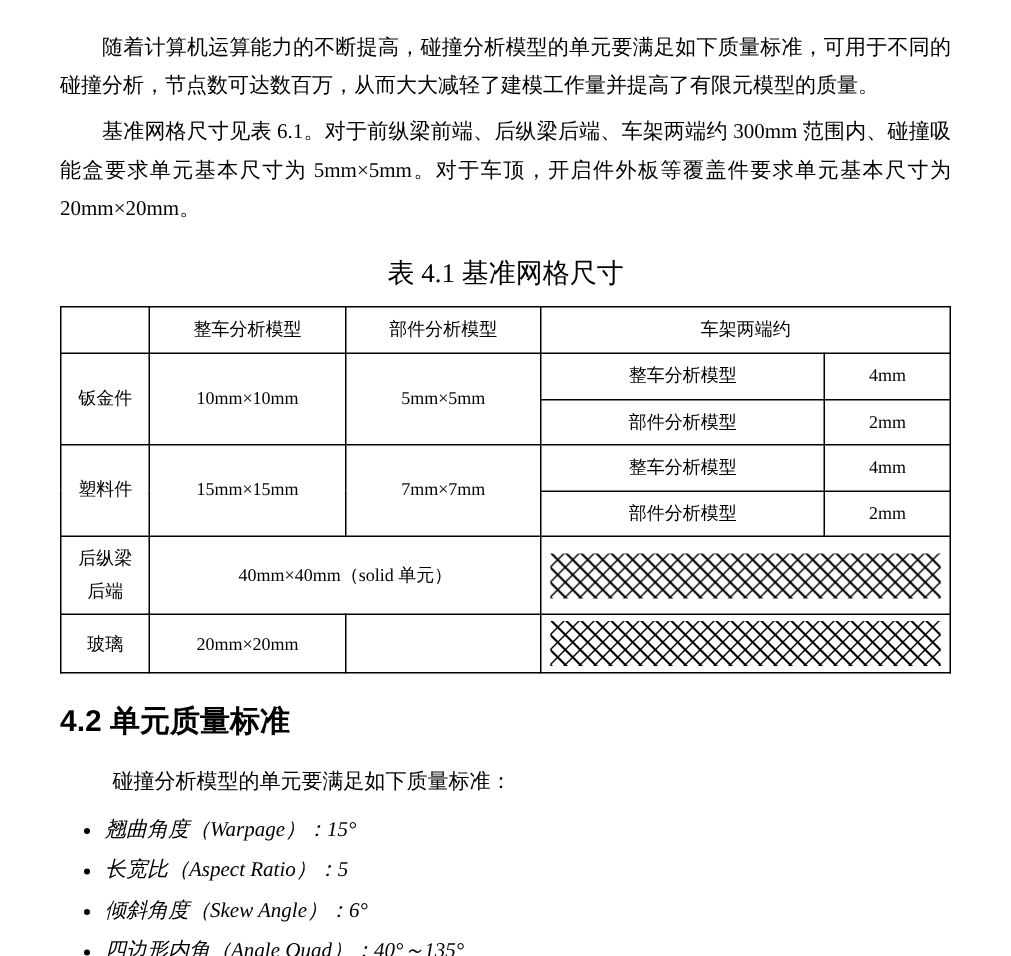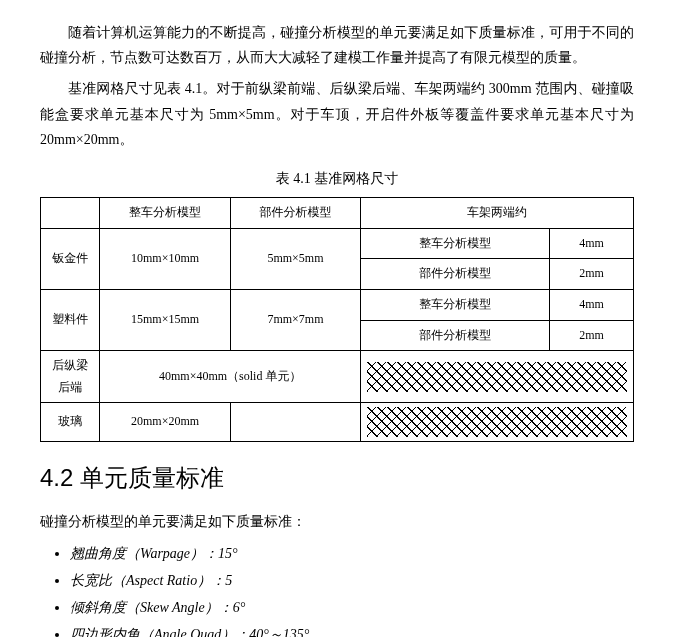--- a/index.html
+++ b/index.html
@@ -13,21 +13,21 @@
       line-height: 1.8;
     }
     .para {
       text-indent: 2em;
       margin-bottom: 6px;
       text-align: justify;
     }
     .table-title {
       text-align: center;
       margin: 14px 0 6px 0;
-      font-size: 14px;
+      font-size: 18px;
     }
     table {
       border-collapse: collapse;
       width: 100%;
       margin-bottom: 14px;
       font-size: 12px;
     }
     table td, table th {
       border: 1px solid #000;
       padding: 4px 6px;
@@ -39,44 +39,45 @@
     .hatch {
       background-image:
         repeating-linear-gradient(45deg, #000 0, #000 1px, transparent 0, transparent 50%),
         repeating-linear-gradient(-45deg, #000 0, #000 1px, transparent 0, transparent 50%);
       background-size: 10px 10px;
       width: 100%;
       height: 30px;
     }
 
     .section-title {
-      font-size: 24px;
-      font-weight: normal;
+      font-size: 20px;
+      font-weight: bold;
       margin: 10px 0 10px 0;
       font-family: "黑体", "SimHei", sans-serif;
     }
     .bullet-list {
       margin: 6px 0 6px 30px;
     }
     .bullet-list li {
       list-style: disc;
       margin-bottom: 2px;
       text-align: justify;
       font-style: italic;
     }
     .plain-para {
       margin-bottom: 4px;
       text-align: justify;
+      margin-left: 35px;
     }
   </style>
 </head>
 <body>
 
 <p class="para">随着计算机运算能力的不断提高，碰撞分析模型的单元要满足如下质量标准，可用于不同的碰撞分析，节点数可达数百万，从而大大减轻了建模工作量并提高了有限元模型的质量。</p>
-<p class="para">基准网格尺寸见表 4.1。对于前纵梁前端、后纵梁后端、车架两端约 300mm 范围内、碰撞吸能盒要求单元基本尺寸为 5mm×5mm。对于车顶，开启件外板等覆盖件要求单元基本尺寸为 20mm×20mm。</p>
+<p class="para">基准网格尺寸见表 6.1。对于前纵梁前端、后纵梁后端、车架两端约 300mm 范围内、碰撞吸能盒要求单元基本尺寸为 5mm×5mm。对于车顶，开启件外板等覆盖件要求单元基本尺寸为 20mm×20mm。</p>
 
 <p class="table-title">表 4.1  基准网格尺寸</p>
 
 <table>
   <thead>
     <tr>
       <td style="width:10%"></td>
       <td style="width:22%">整车分析模型</td>
       <td style="width:22%">部件分析模型</td>
       <td colspan="2">车架两端约</td>

